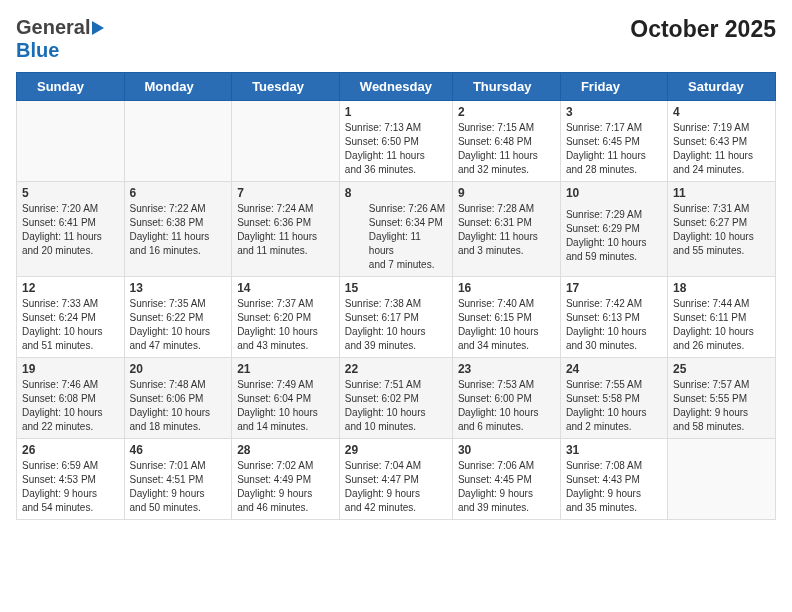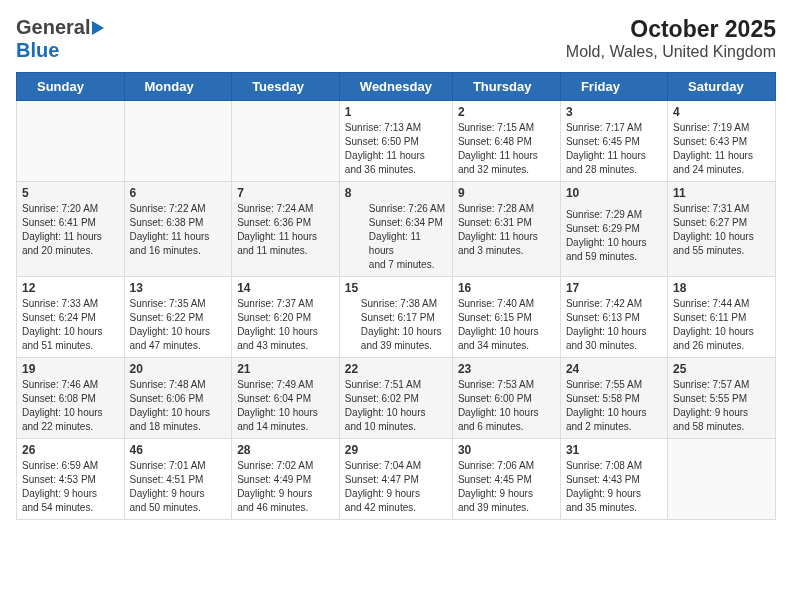--- a/index.html
+++ b/index.html
@@ -105,21 +105,20 @@
     <div class="logo-row">
       <span class="logo-text-general">General</span>
       <span class="logo-arrow"></span>
     </div>
     <div class="logo-row">
       <span class="logo-text-blue">Blue</span>
     </div>
   </div>
   <div class="title-area">
     <div class="month-title">October 2025</div>
-    <div class="location-title">Mold, Wales, United Kingdom</div>
   </div>
 </div>
 
 <table class="calendar">
   <thead>
     <tr>
     <th>Sunday</th>
         <th>Monday</th>
         <th>Tuesday</th>
         <th>Wednesday</th>
@@ -230,21 +229,21 @@
         </td>
         <td>
           <div class="day-num">14</div>
           <div class="day-info" style="white-space: pre-line;">Sunrise: 7:37 AM
 Sunset: 6:20 PM
 Daylight: 10 hours
 and 43 minutes.</div>
         </td>
         <td>
           <div class="day-num">15</div>
-          <div class="day-info" style="white-space: pre-line; margin-left: 16px;">Sunrise: 7:38 AM
+          <div class="day-info" style="white-space: pre-line;">Sunrise: 7:38 AM
 Sunset: 6:17 PM
 Daylight: 10 hours
 and 39 minutes.</div>
         </td>
         <td>
           <div class="day-num">16</div>
           <div class="day-info" style="white-space: pre-line;">Sunrise: 7:40 AM
 Sunset: 6:15 PM
 Daylight: 10 hours
 and 34 minutes.</div>

